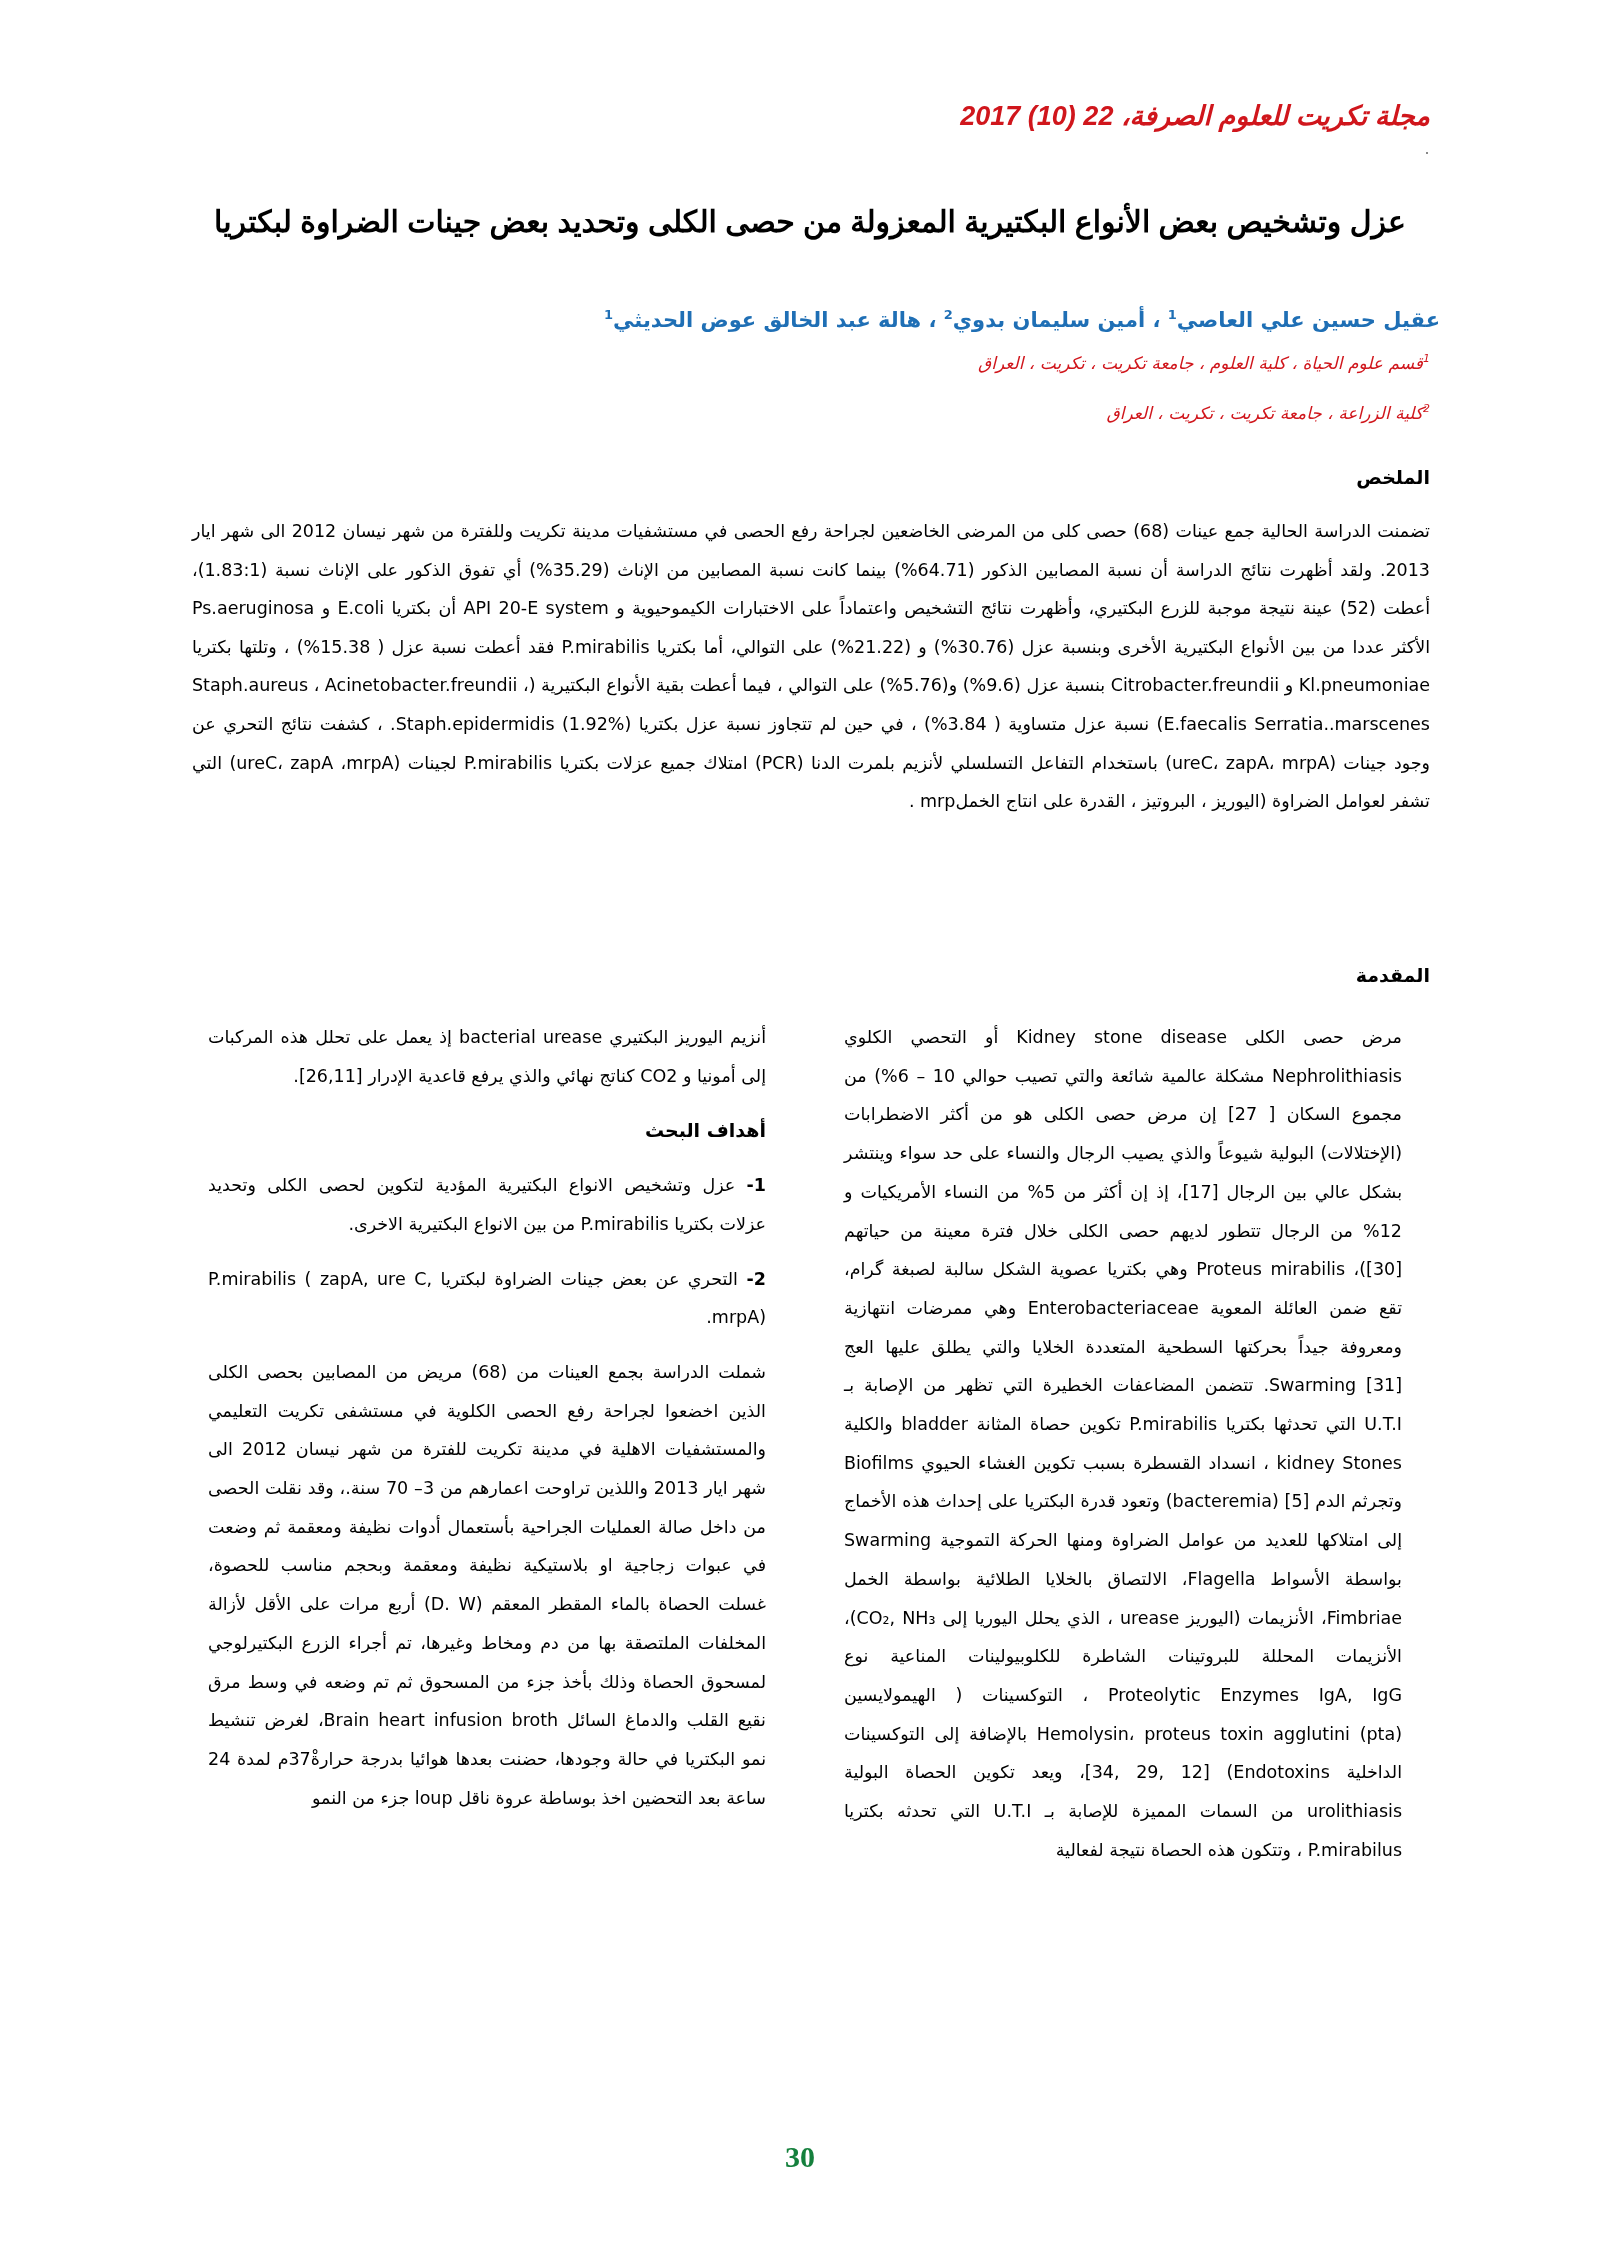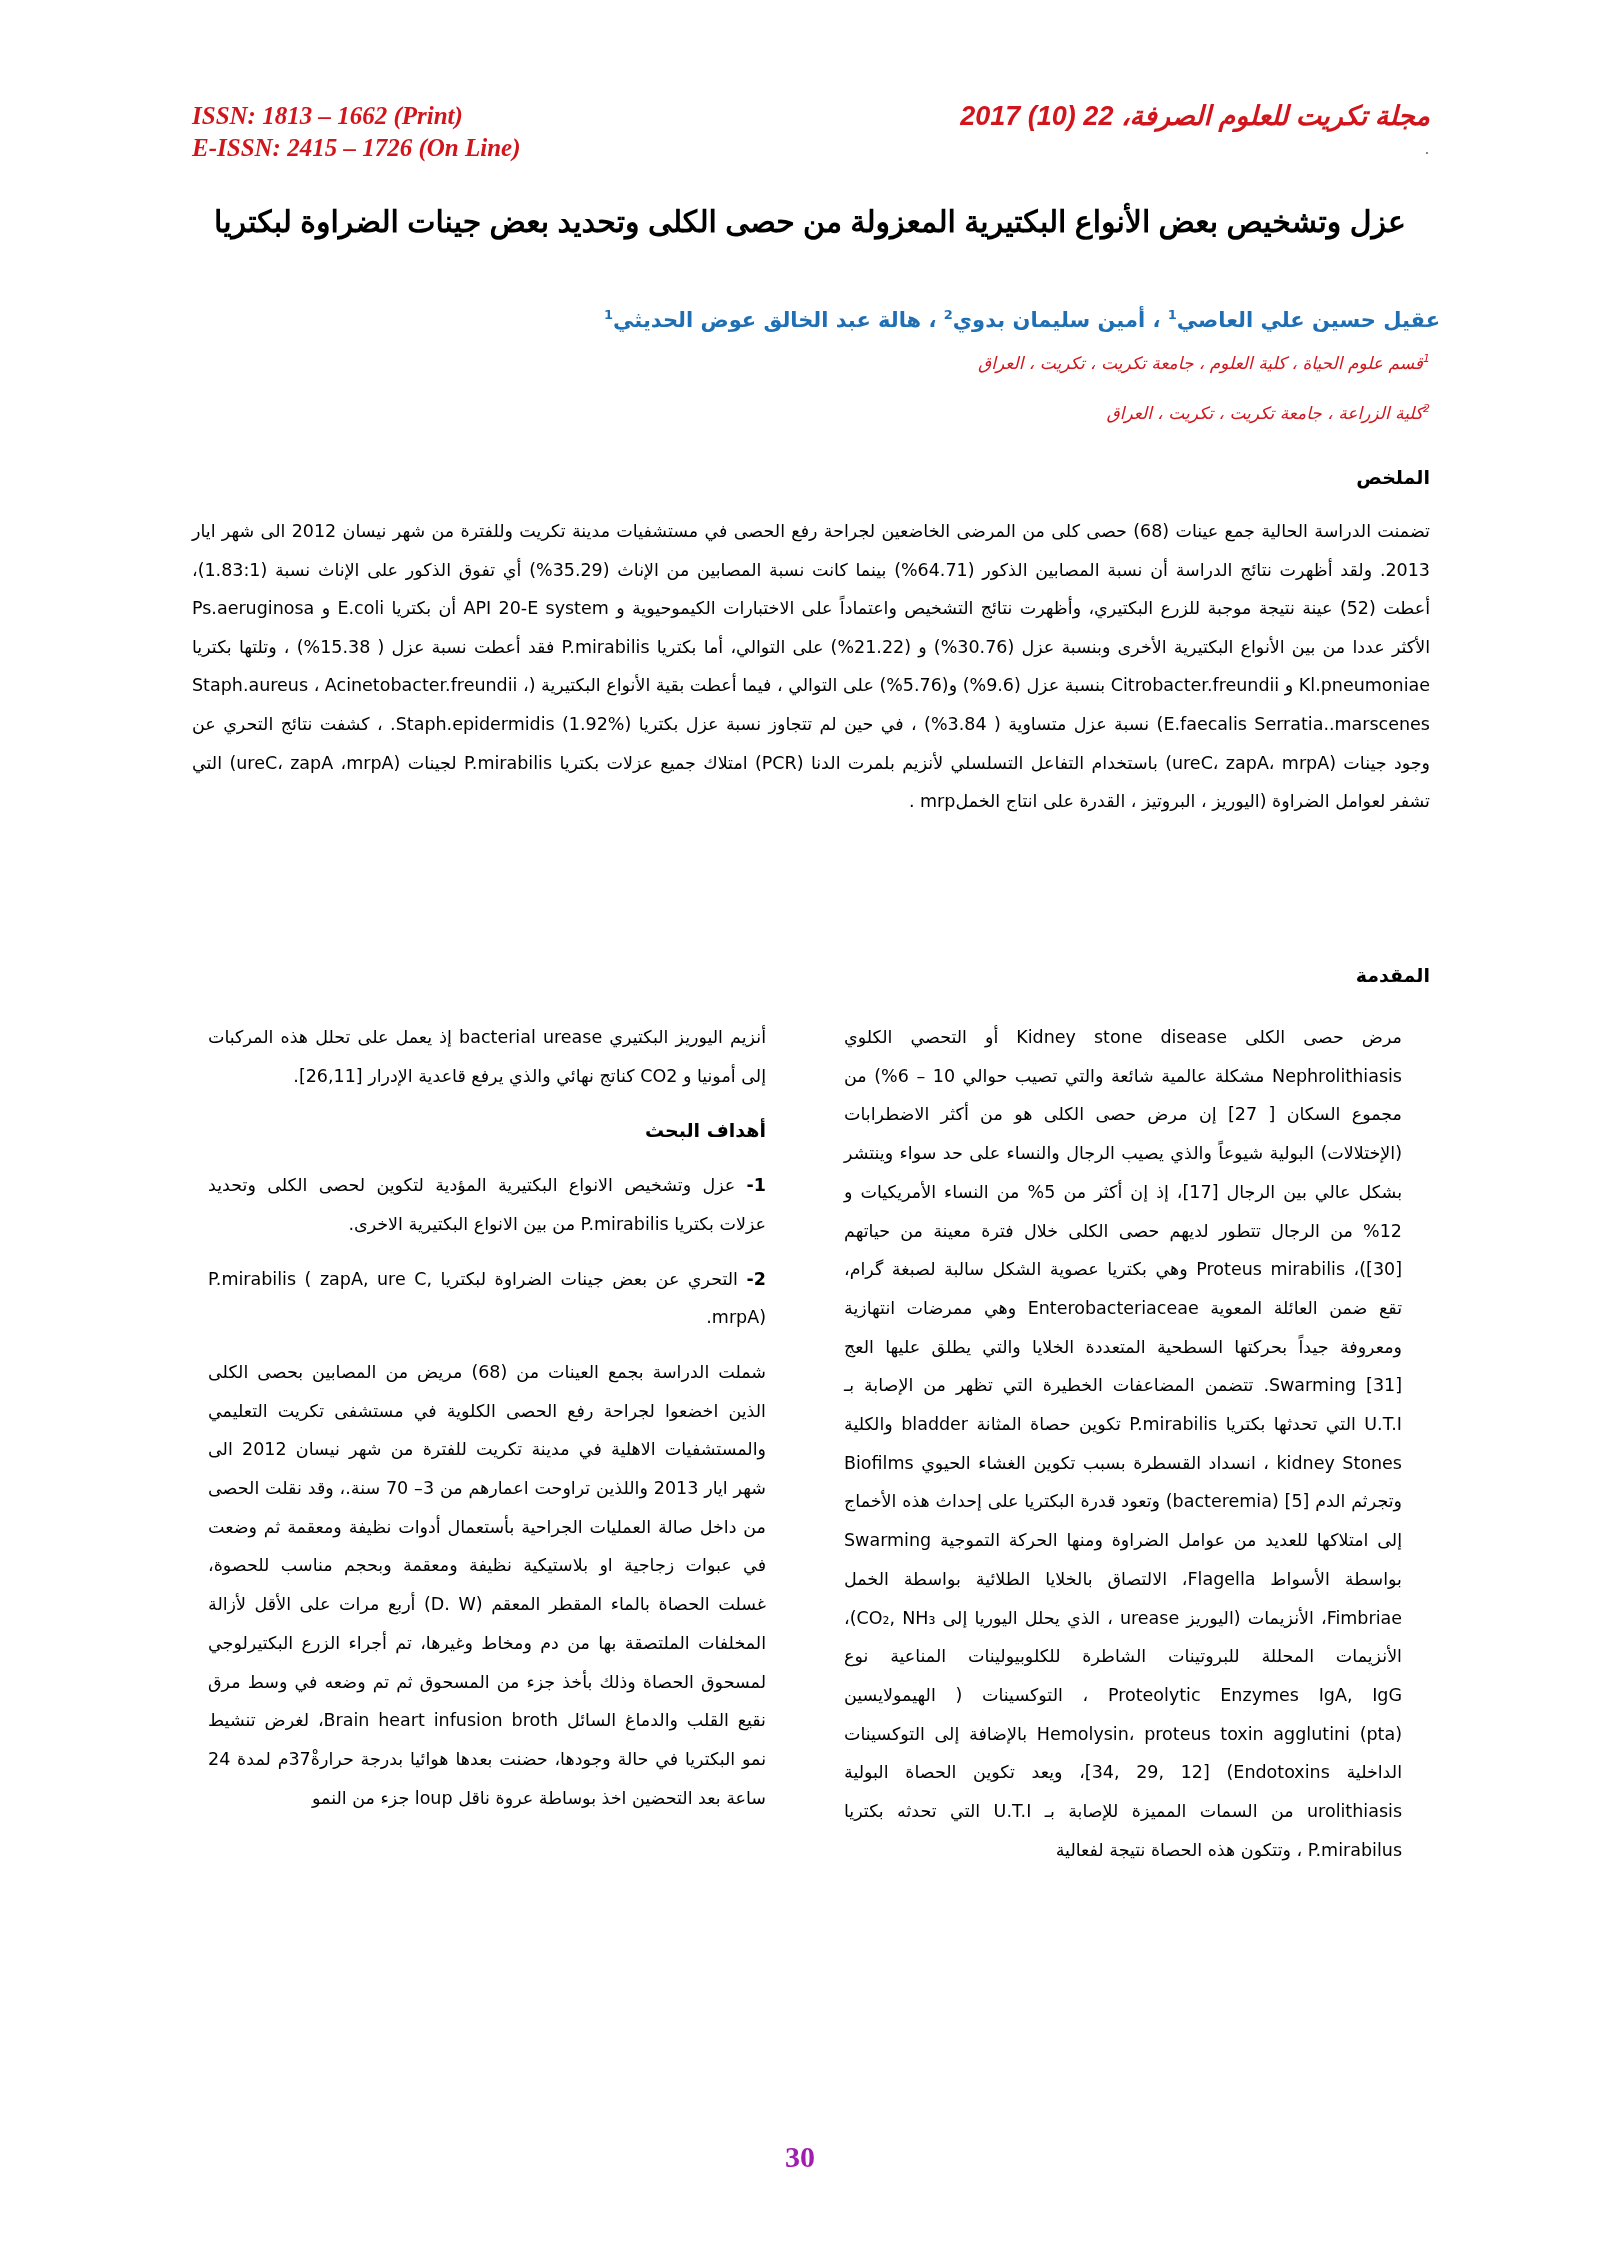--- a/index.html
+++ b/index.html
@@ -39,31 +39,27 @@
 
   .col { position:absolute; direction:rtl; text-align:justify;
     font-family:"DejaVu Sans", sans-serif; font-size:17.5px; line-height:38.7px; }
   .col-right { left:828px; width:590px; top:1002px; }
   .col-left { left:192px; width:590px; top:1002px; }
   .col p { margin:16px; }
   .col .h { font-weight:bold; font-size:19px; }
   .col .obj-num { font-weight:bold; }
 
   .page-num { position:absolute; left:0; right:0; top:2140px; text-align:center;
-    color:#a21caf; font-family:"Liberation Serif", serif; font-weight:bold; font-size:30px; }
+    color:#15803d; font-family:"Liberation Serif", serif; font-weight:bold; font-size:30px; }
 </style>
 </head>
 <body>
 
 <div class="page">
 
-  <div class="hdr-left">
-    <div>ISSN: 1813 – 1662 (Print)</div>
-    <div>E-ISSN: 2415 – 1726 (On Line)</div>
-  </div>
   <div class="hdr-right">مجلة تكريت للعلوم الصرفة، 22 (10) 2017</div>
   <div class="hdr-dot"></div>
 
   <div class="title-ar">عزل وتشخيص بعض الأنواع البكتيرية المعزولة من حصى الكلى وتحديد بعض جينات الضراوة لبكتريا</div>
 
   <div class="authors">
     <span>عقيل حسين علي العاصي</span><sup>1</sup>
     <span> ، </span>
     <span>أمين سليمان بدوي</span><sup>2</sup>
     <span> ، </span>

